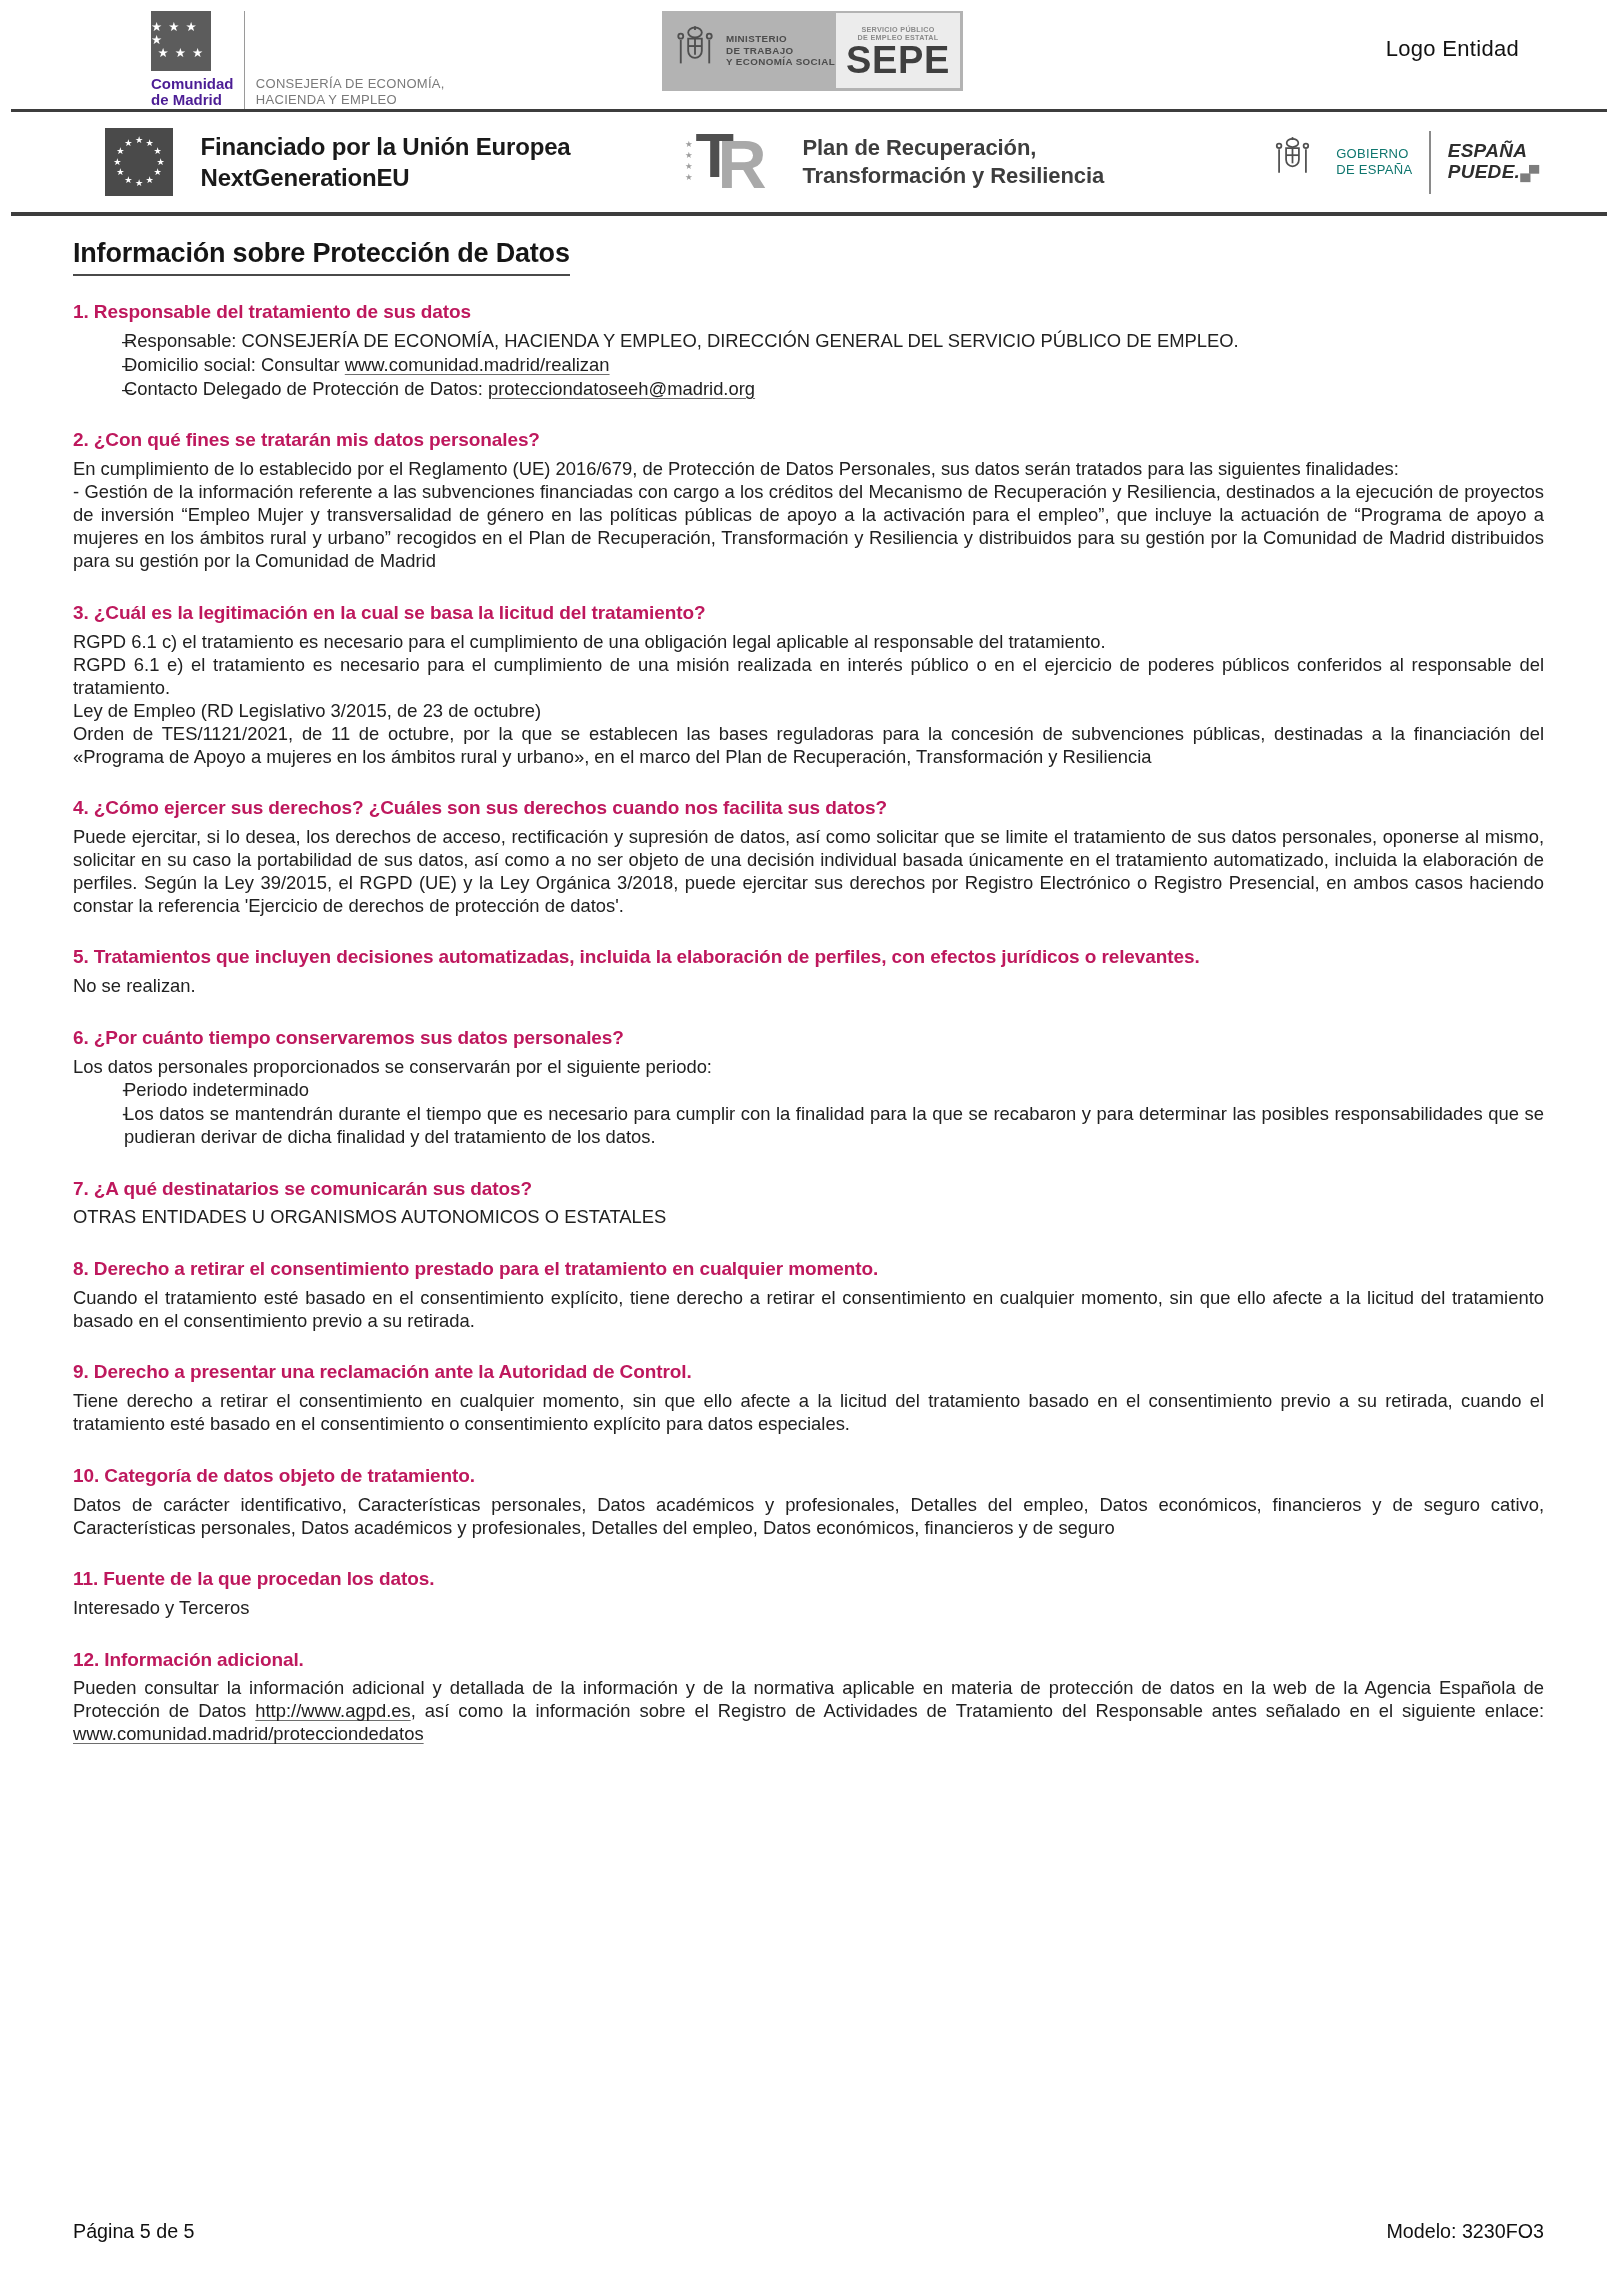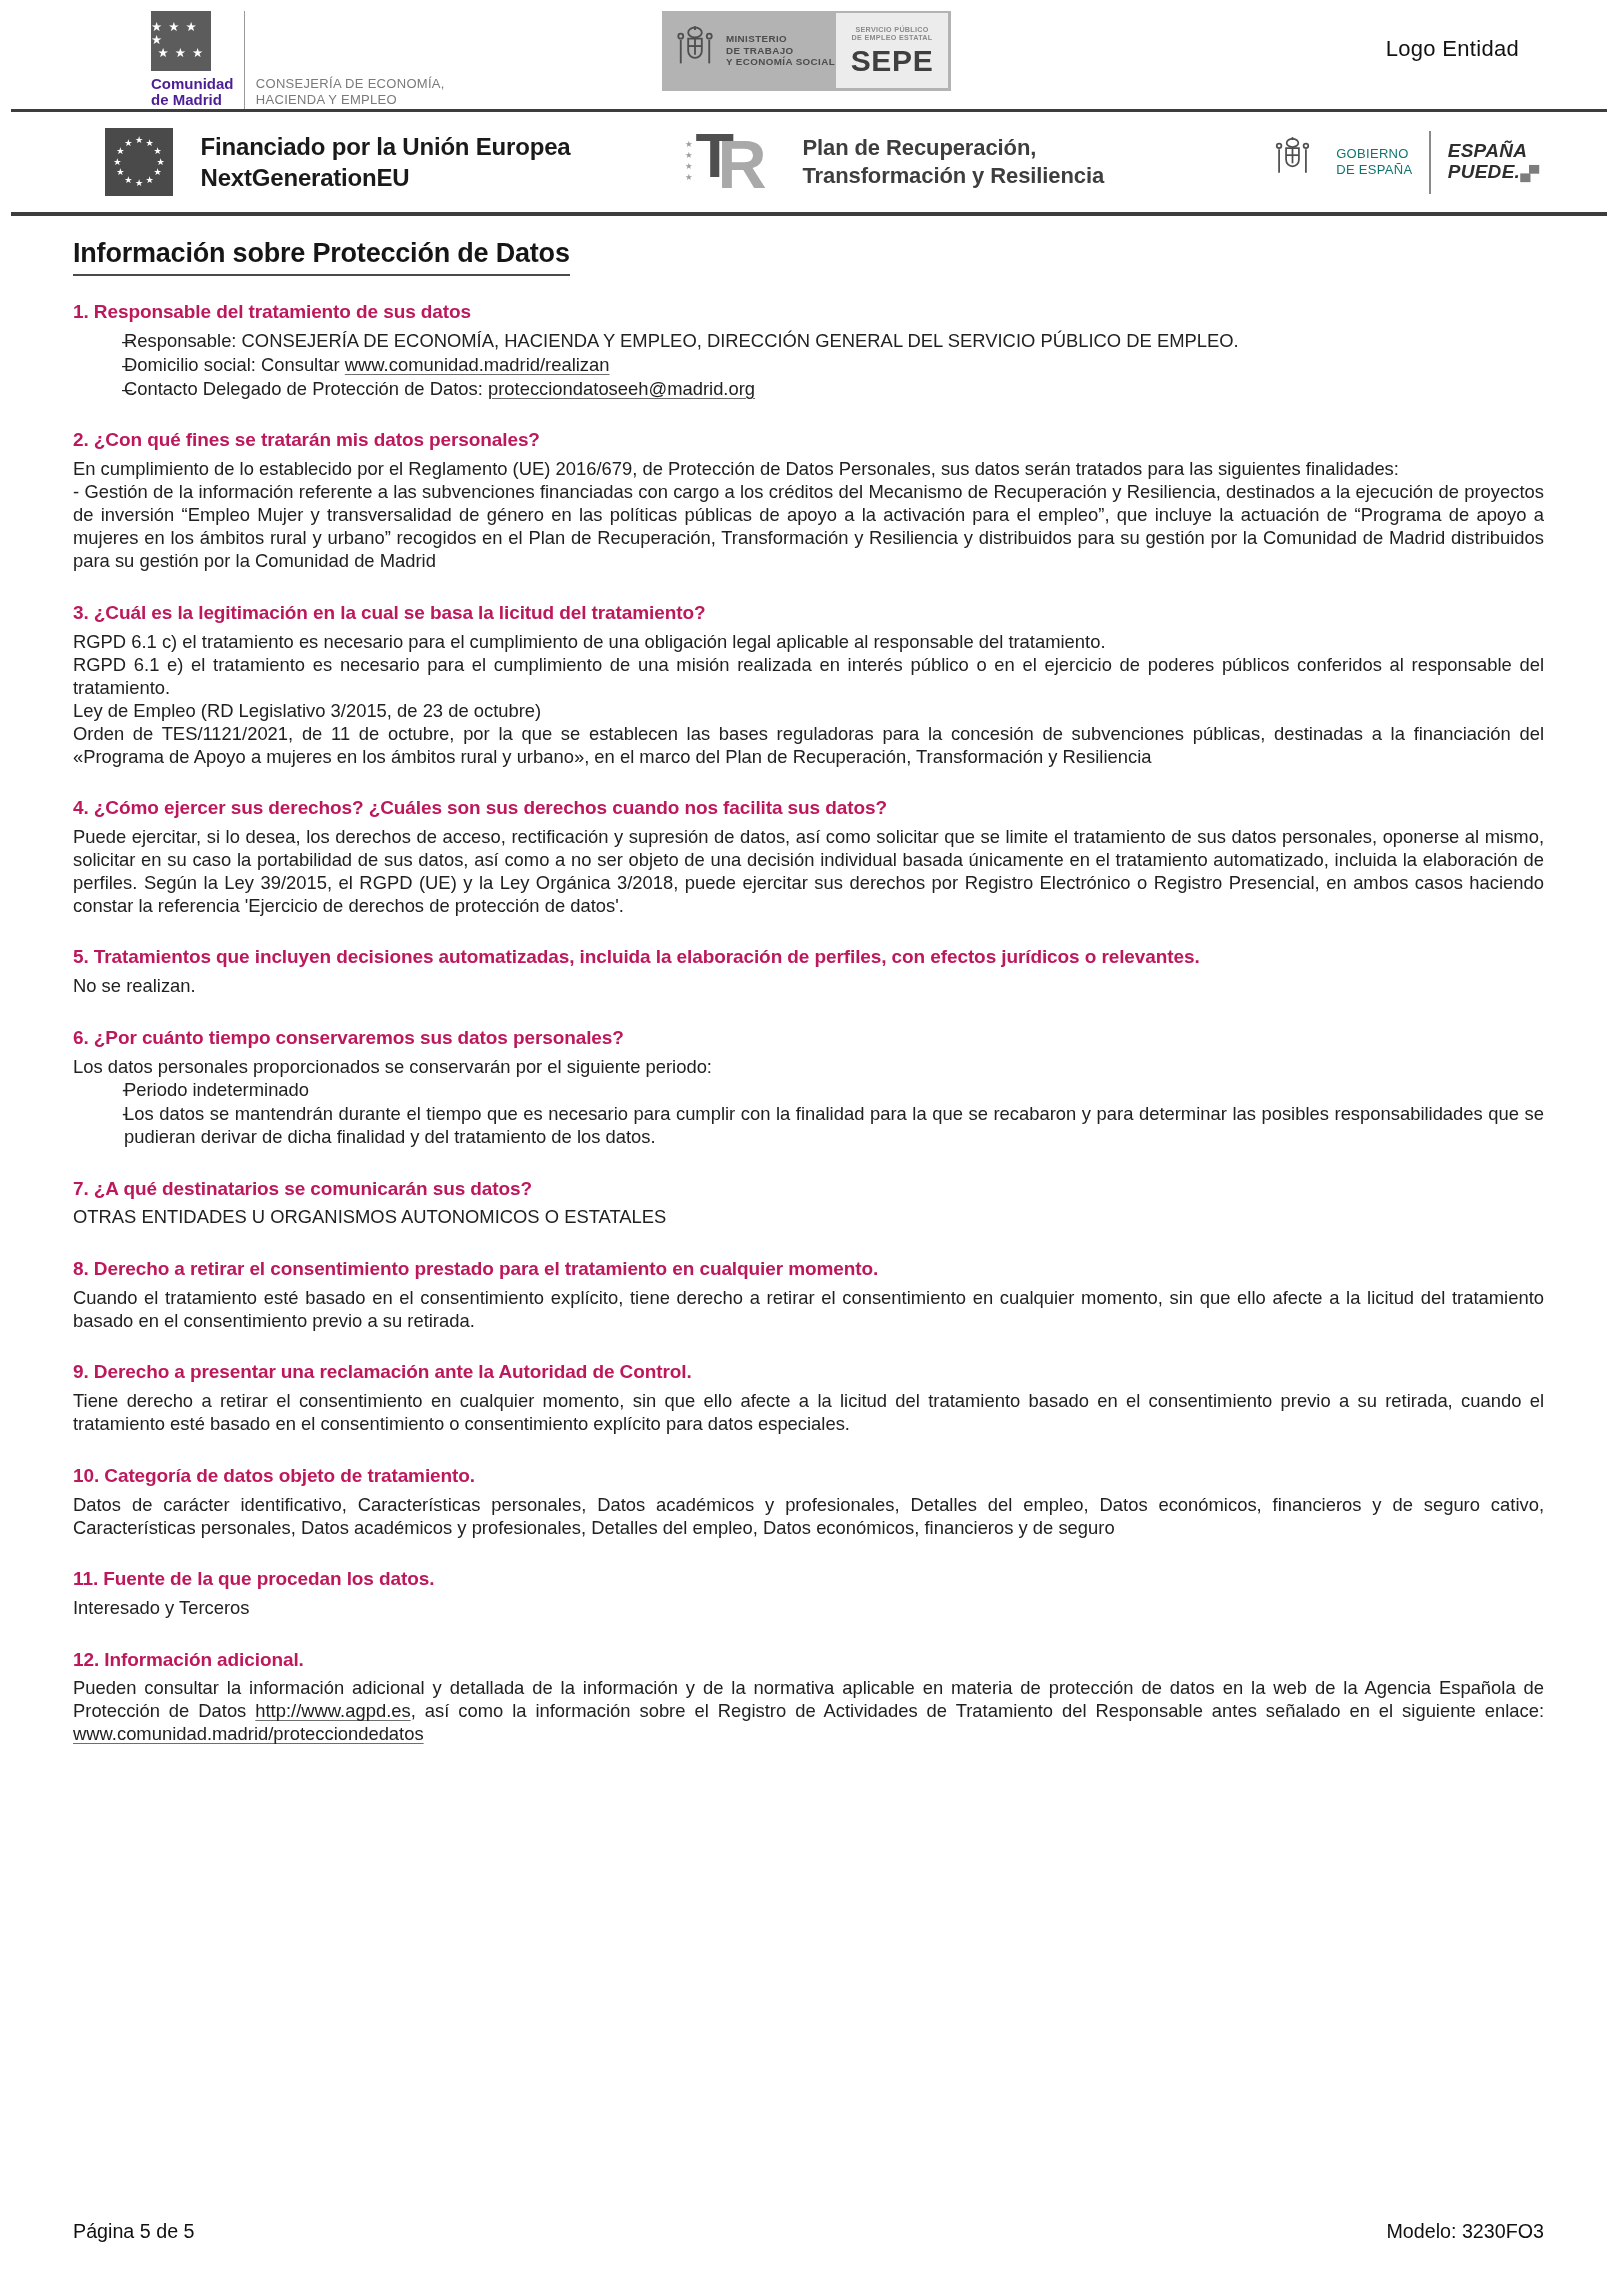--- a/index.html
+++ b/index.html
@@ -15,24 +15,24 @@
                  justify-content:center; align-items:center; gap:0; }
   .madrid-flag .srow { color:#fff; font-size:12.5px; line-height:13px; letter-spacing:1.3px; }
   .madrid-name { margin-top:5.2px; font-weight:bold; font-size:15px; line-height:16.4px; color:#4c1d95; }
   .madrid-div { width:1.3px; background:#9a9a9a; margin:0 10.5px; }
   .madrid-dept { align-self:flex-end; color:#7a7a7a; font-size:13px; line-height:15.7px; letter-spacing:0.3px; padding-bottom:1.3px; }
 
   .ministerio { margin-left:217px; display:flex; align-items:stretch; background:#b3b3b3; height:80px; }
   .min-crest { display:flex; align-items:center; padding:0 11.8px 0 14.4px; }
   .min-text { display:flex; flex-direction:column; justify-content:center; font-weight:bold;
               color:#4c4c4c; font-size:9.8px; line-height:11.8px; letter-spacing:0.4px; padding-right:1px; }
-  .sepe-panel { width:112px; background:#ececec; margin:2.6px 2.6px 2.6px 0; display:flex; flex-direction:column;
+  .sepe-panel { width:124px; background:#ececec; margin:2.6px 2.6px 2.6px 0; display:flex; flex-direction:column;
                 align-items:center; justify-content:center; }
   .sepe-small { color:#8a8a8a; font-size:7.2px; line-height:8.5px; font-weight:bold; letter-spacing:0.3px; text-align:center; }
-  .sepe-big { color:#3f3f3f; font-size:30px; font-weight:bold; letter-spacing:0.7px; margin-top:3.9px; line-height:29px; }
+  .sepe-big { color:#3f3f3f; font-size:38px; font-weight:bold; letter-spacing:0.7px; margin-top:3.9px; line-height:29px; }
 
   .logo-entidad { margin-left:auto; margin-top:25px; font-size:22px; color:#121212; letter-spacing:0.3px; }
 
   .hrule { height:3.3px; background:#3d3d3d; margin:0 10.5px; }
 
   
   .band2 { display:flex; align-items:center; padding:10.5px 79px 10.5px 105px; height:100px; }
   .eu-flag { width:68px; height:68px; background:#4a4a4a; position:relative; flex:none; }
   .eu-flag .eustar { position:absolute; color:#fff; font-size:9.2px; line-height:9.2px; width:9.2px; height:9.2px; text-align:center; }
   .eu-text { margin-left:27.6px; font-size:24px; line-height:31px; font-weight:bold; color:#1a1a1a; letter-spacing:-0.2px; }

